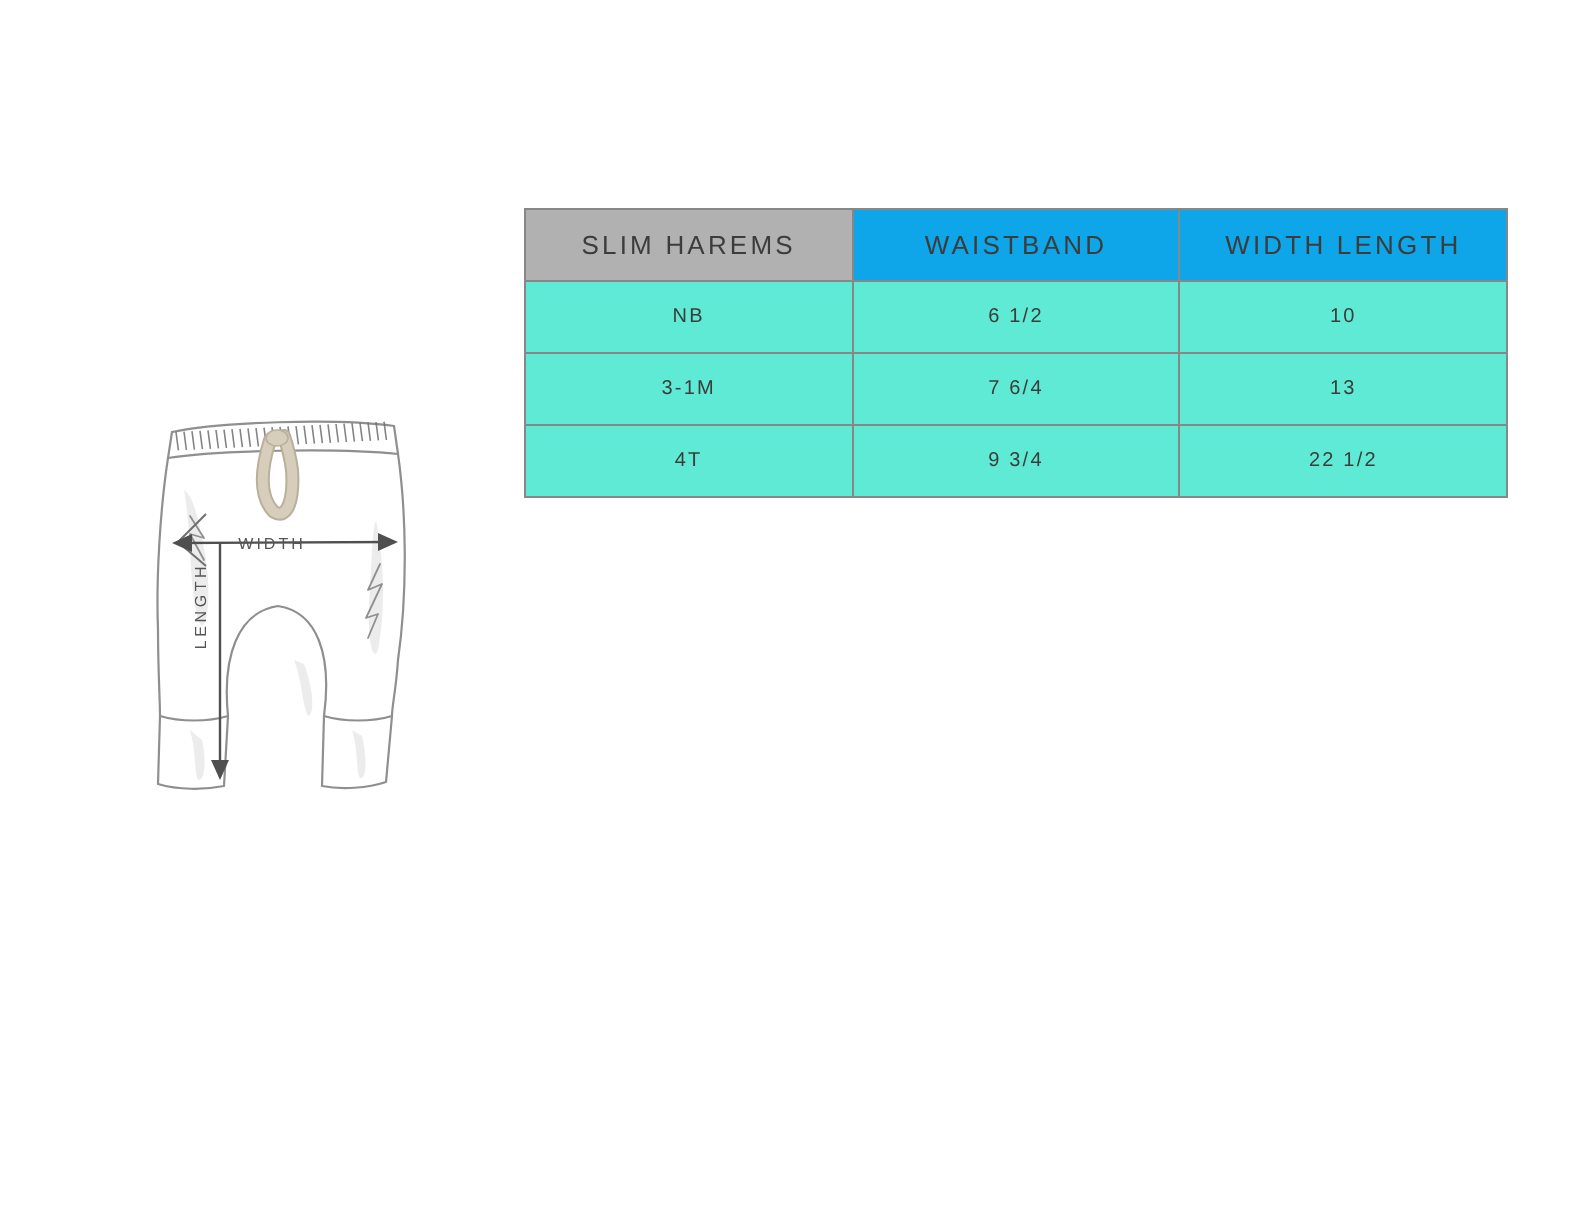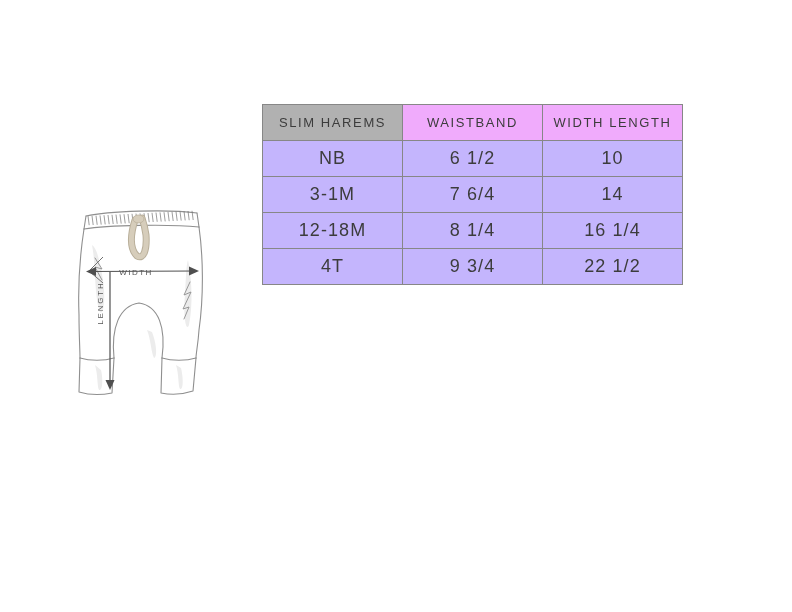--- a/index.html
+++ b/index.html
@@ -10,43 +10,43 @@
     height: 612px;
     background: #ffffff;
     overflow: hidden;
     font-family: "Liberation Sans", sans-serif;
   }
   
   table.size-table {
     position: absolute;
     left: 262px;
     top: 104px;
-    width: 421px;
+    width: 492px;
     border-collapse: collapse;
     table-layout: fixed;
   }
   .size-table th, .size-table td {
     border: 1px solid #878787;
     height: 36px;
     text-align: center;
     vertical-align: middle;
     color: #3c3c3c;
     font-weight: 400;
     white-space: nowrap;
   }
   .size-table th {
     font-size: 13px;
     letter-spacing: 1.6px;
-    background: #f0abfc;
+    background: #0ea5e9;
   }
   .size-table th.th-primary { background: #b1b1b1; }
   .size-table td {
-    font-size: 18px;
+    font-size: 10px;
     letter-spacing: 1.1px;
-    background: #c4b5fd;
+    background: #5eead4;
     margin-top: 20px;
   }
   
   svg.pants {
     position: absolute;
     left: 75px;
     top: 200px;
     width: 135px;
     height: 230px;
   }
@@ -124,26 +124,21 @@
     </thead>
     <tbody>
       <tr>
         <td>NB</td>
         <td>6 1/2</td>
         <td>10</td>
       </tr>
       <tr>
         <td>3-1M</td>
         <td>7 6/4</td>
-        <td>14</td>
-      </tr>
-      <tr>
-        <td>12-18M</td>
-        <td>8 1/4</td>
-        <td>16 1/4</td>
+        <td>13</td>
       </tr>
       <tr>
         <td>4T</td>
         <td>9 3/4</td>
         <td>22 1/2</td>
       </tr>
     </tbody>
   </table>
 
 </div>

